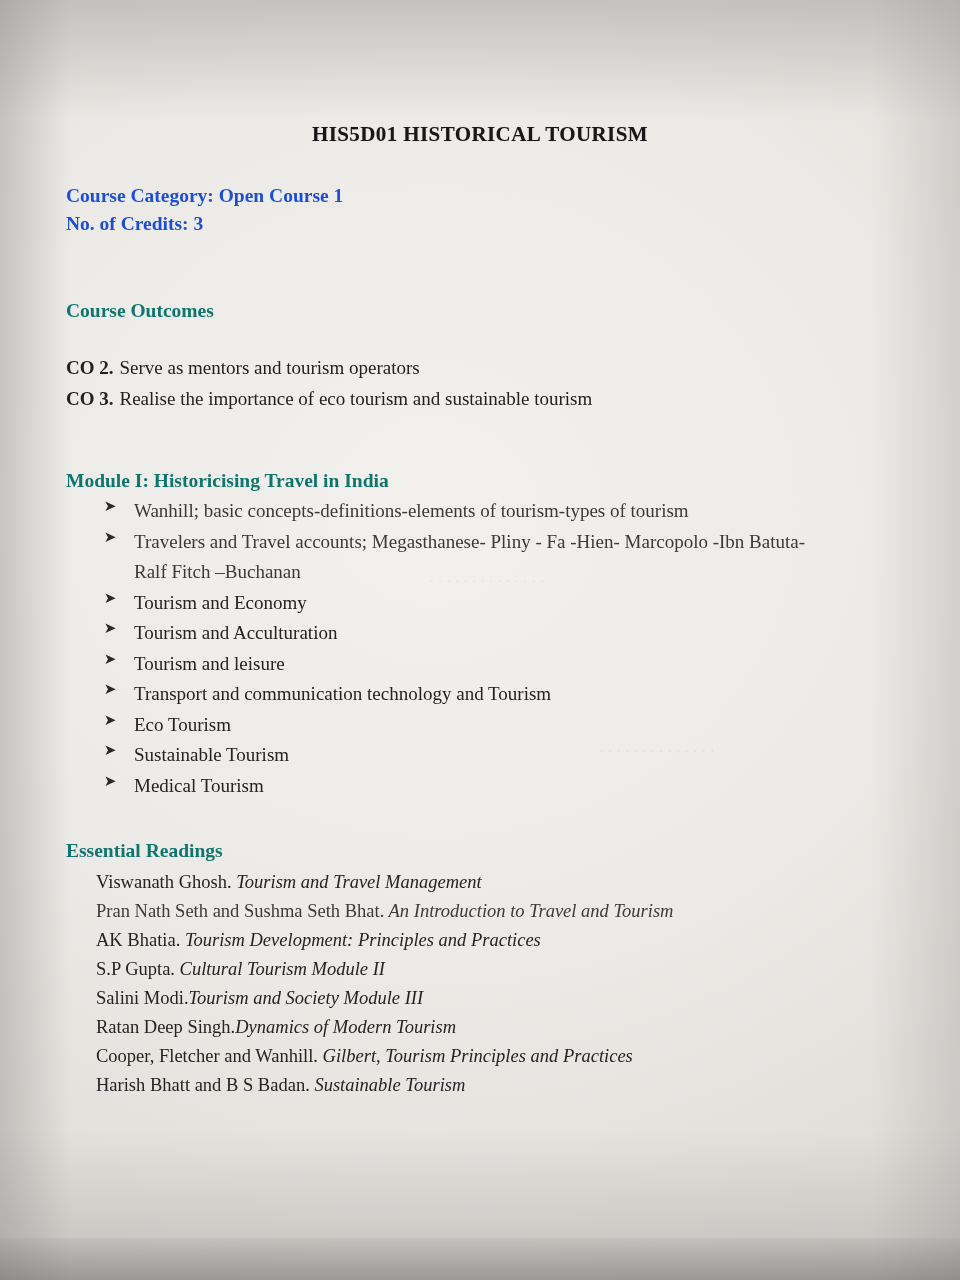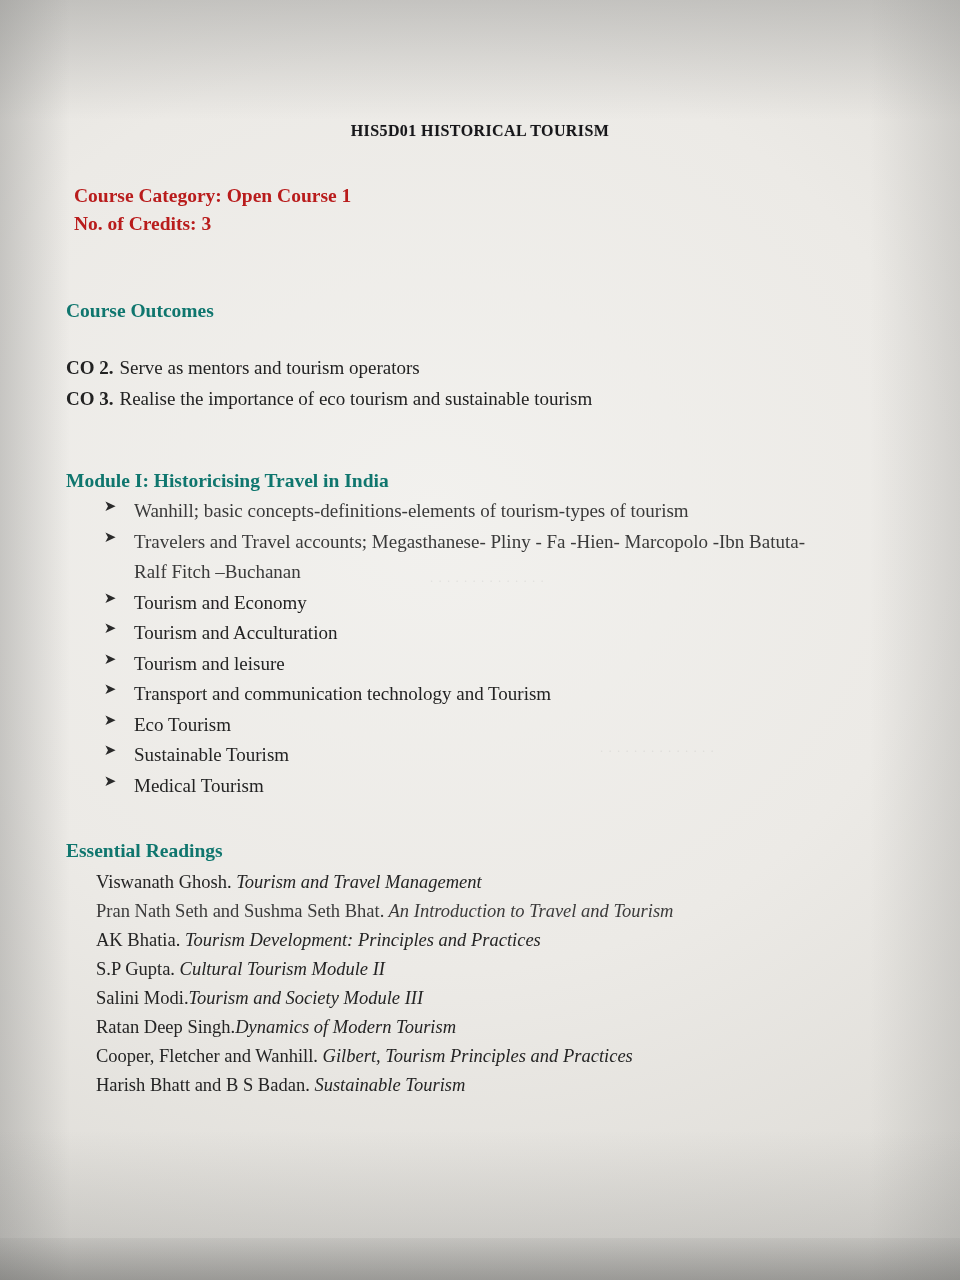--- a/index.html
+++ b/index.html
@@ -65,35 +65,35 @@
     height: 1280px;
     color: #20201f;
   }
 
   .doc-title {
     position: absolute;
     left: 0;
     top: 122px;
     width: 960px;
     text-align: center;
-    font-size: 16px;
+    font-size: 21px;
     font-weight: bold;
     letter-spacing: 0.4px;
     color: #17171a;
     text-shadow: 0 0 1px rgba(0,0,0,0.25);
   }
 
   .meta-block {
     position: absolute;
-    left: 74px;
+    left: 66px;
     top: 182px;
     font-size: 19.5px;
     line-height: 28px;
     font-weight: bold;
-    color: #b91c1c;
+    color: #1d4ed8;
   }
 
   .sec-head {
     position: absolute;
     left: 66px;
     font-size: 19.5px;
     font-weight: bold;
     color: #0f766e;
   }
   #h-outcomes { top: 300px; }

